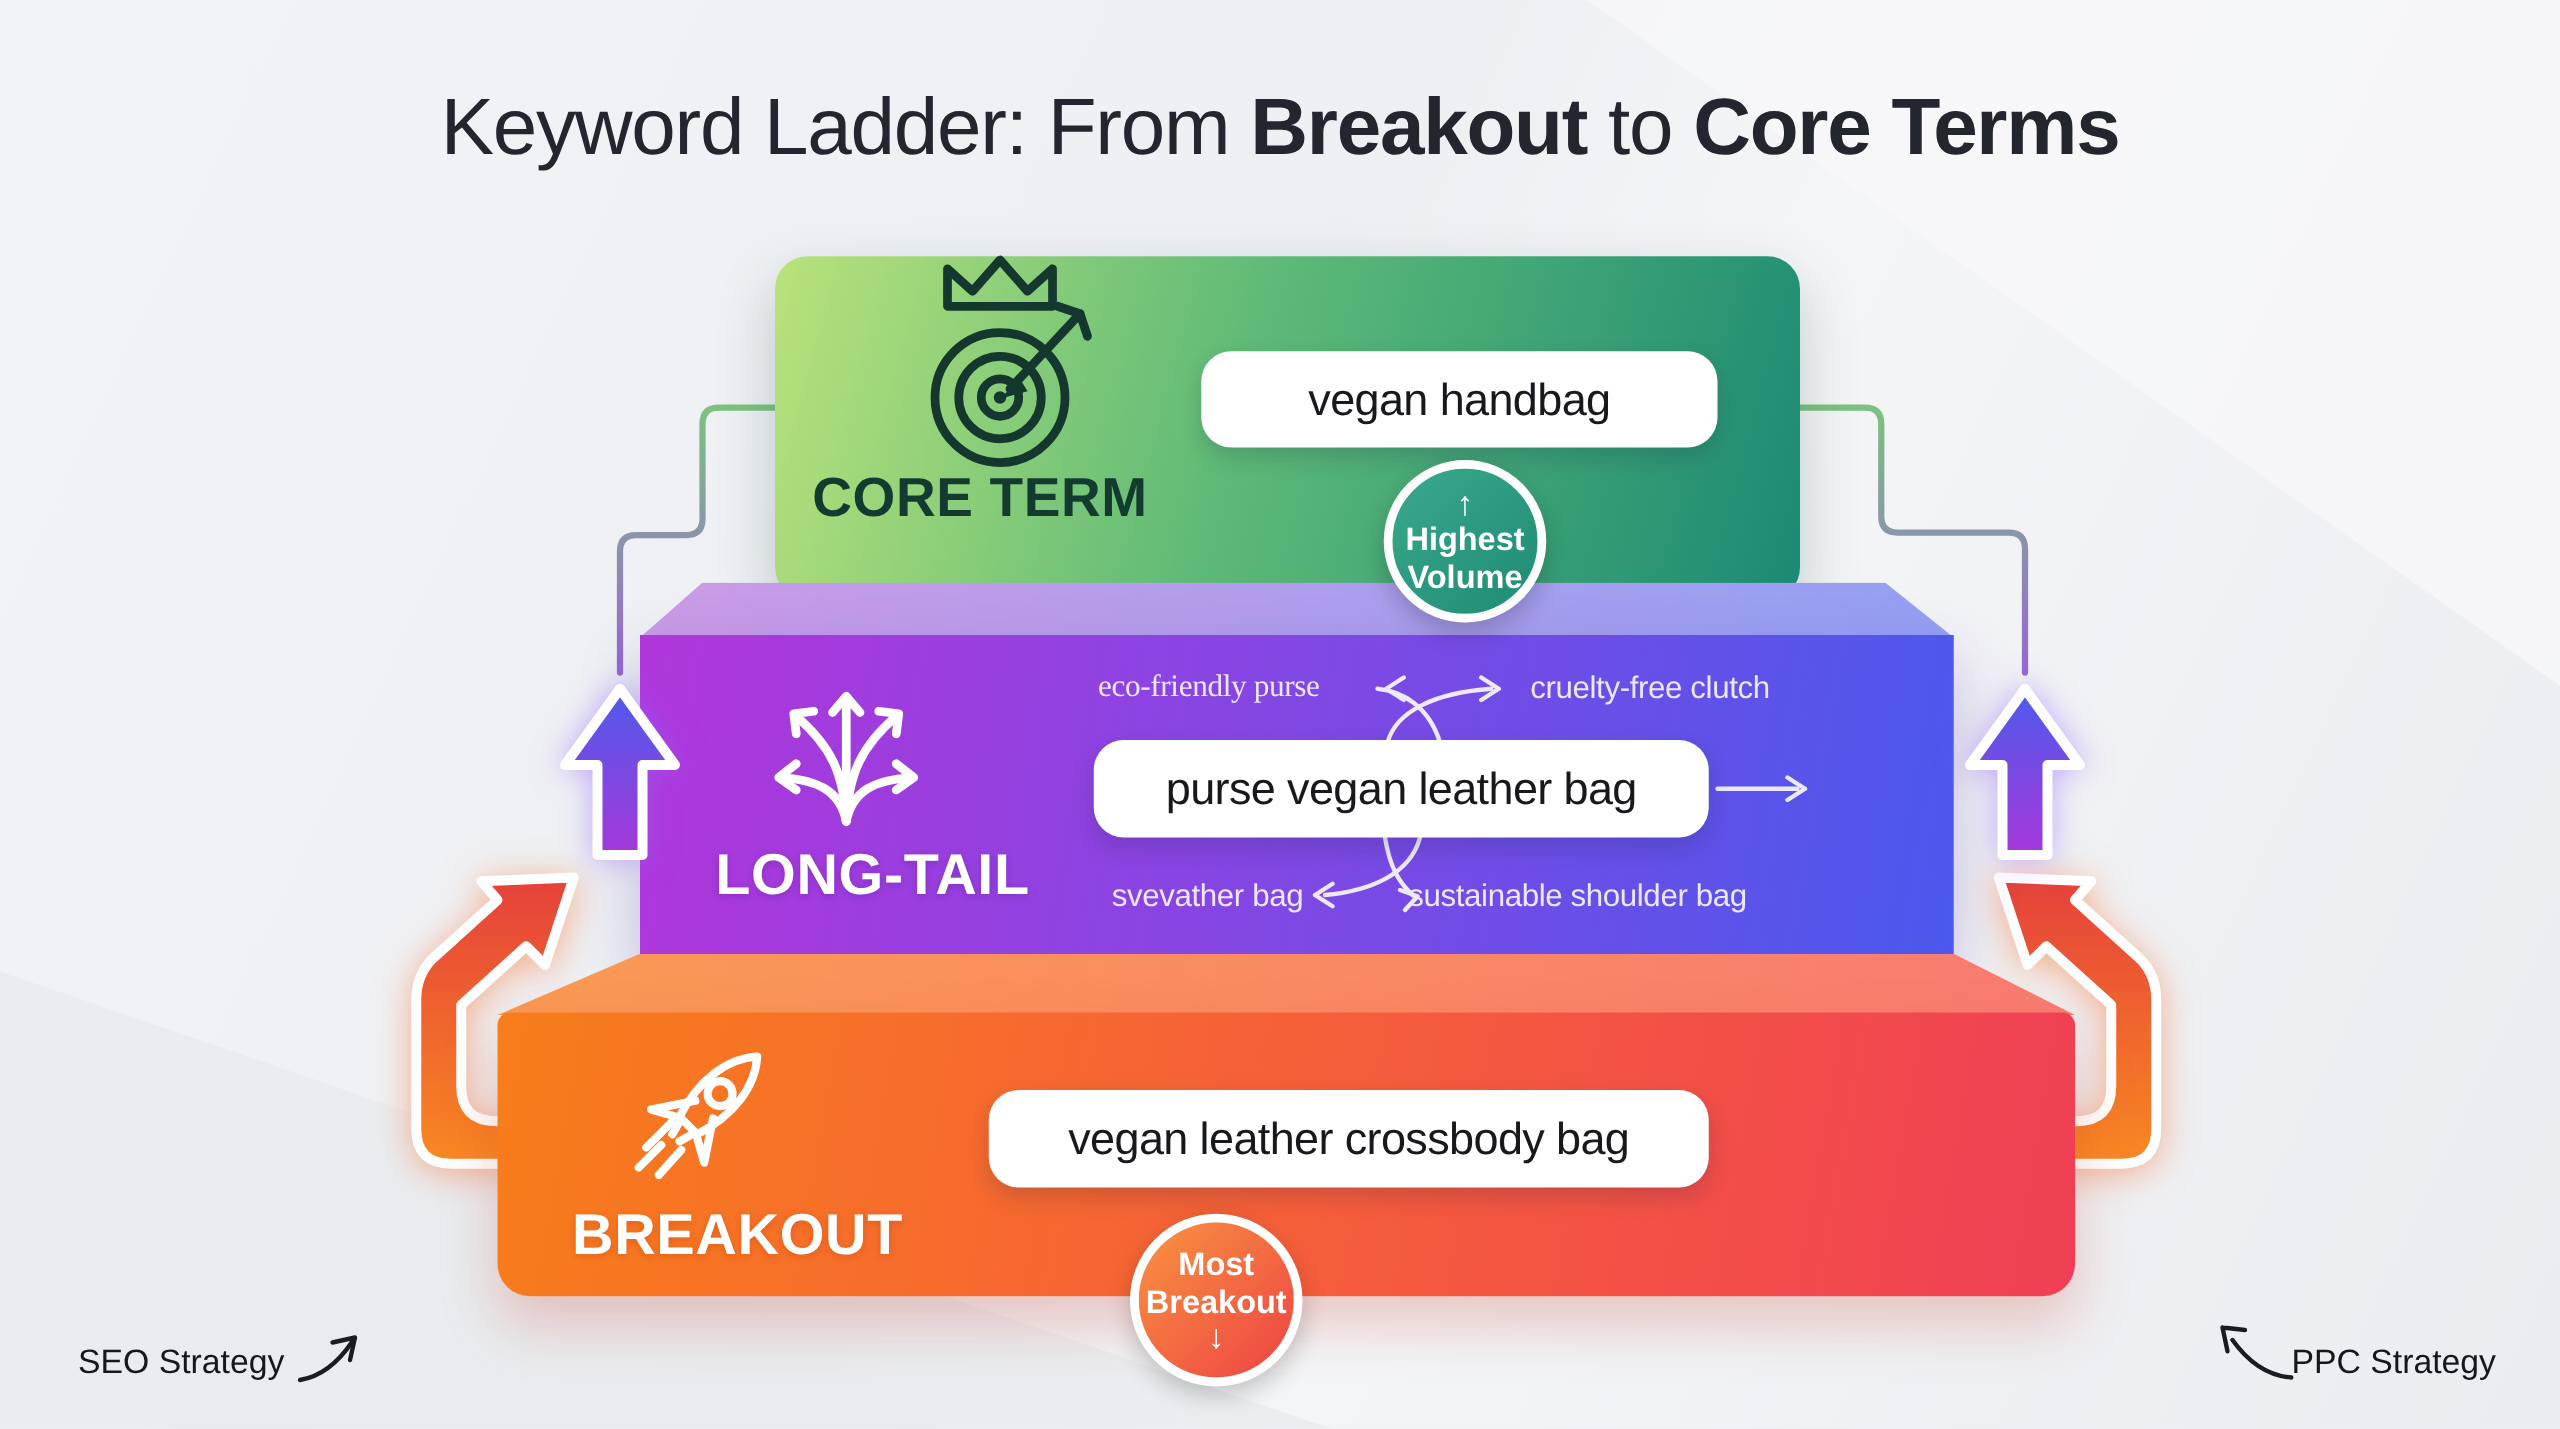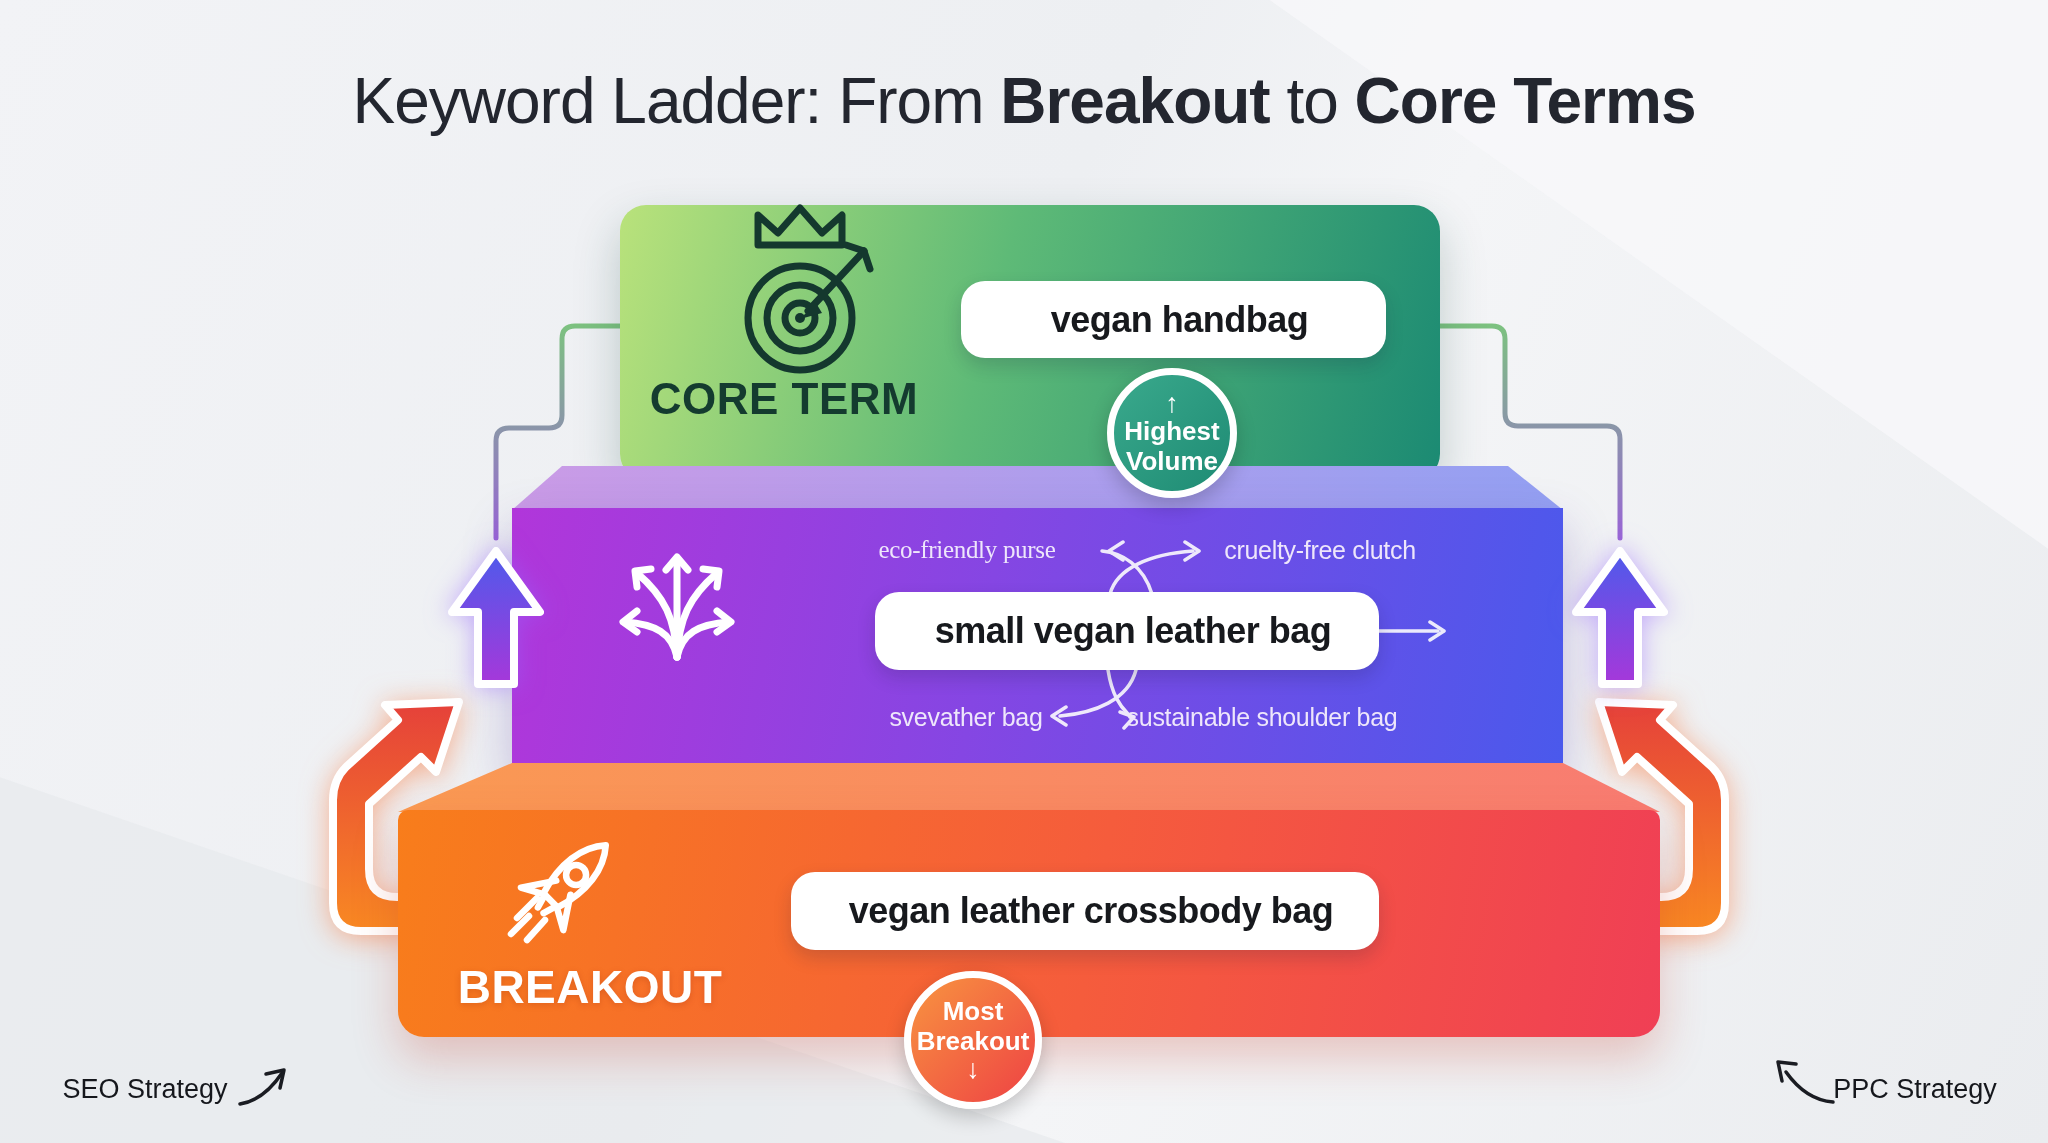--- a/index.html
+++ b/index.html
@@ -33,21 +33,21 @@
     background:linear-gradient(100deg,#f87d1b 0%,#f55c3c 55%,#f03f55 100%);
     box-shadow:0 22px 45px rgba(200,60,40,.25);}
 
   .tier-label{position:absolute;z-index:8;font-weight:800;text-align:center;letter-spacing:.5px;}
   .label-core{left:634px;top:374px;width:300px;font-size:44px;color:#143b2f;}
   .label-long{left:548px;top:672px;width:300px;font-size:46px;color:#fff;text-shadow:0 2px 6px rgba(60,20,120,.25);}
   .label-break{left:440px;top:960px;width:300px;font-size:46px;color:#fff;text-shadow:0 2px 6px rgba(150,40,10,.25);}
 
   .pill{position:absolute;z-index:8;background:#fff;border-radius:24px;
     box-shadow:0 8px 18px rgba(30,30,60,.18);display:flex;align-items:center;justify-content:center;
-    font-size:36px;font-weight:700;color:#17191d;letter-spacing:-.5px;padding-left:12px;}
+    font-size:36px;font-weight:400;color:#17191d;letter-spacing:-.5px;}
   .pill-core{left:961px;top:281px;width:413px;height:77px;}
   .pill-long{left:875px;top:592px;width:492px;height:78px;}
   .pill-break{left:791px;top:872px;width:576px;height:78px;}
 
   .badge{position:absolute;z-index:9;border-radius:50%;border:7px solid #fff;
     display:flex;flex-direction:column;align-items:center;justify-content:center;
     color:#fff;font-weight:600;font-size:26px;line-height:1.12;text-align:center;
     box-shadow:0 8px 20px rgba(0,0,0,.2);}
   .badge-hv{left:1107px;top:368px;width:116px;height:116px;
     background:linear-gradient(135deg,#3aa98c,#1e8b74);}
@@ -143,24 +143,25 @@
         <path d="M 10 8 L 30 38 L 12 28"></path>
         <path d="M -8 26 L -4 40 M 8 26 L 4 40"></path>
       </g>
       <path d="M -52 36 L -32 16"></path>
       <path d="M -58 52 L -40 34"></path>
       <path d="M -42 58 L -24 38"></path>
     </g>
   </svg>
 
   <div class="tier-label label-core">CORE TERM</div>
+  <div class="tier-label label-long">LONG-TAIL</div>
   <div class="tier-label label-break">BREAKOUT</div>
 
   <div class="pill pill-core">vegan handbag</div>
-  <div class="pill pill-long">small vegan leather bag</div>
+  <div class="pill pill-long">purse vegan leather bag</div>
   <div class="pill pill-break">vegan leather crossbody bag</div>
 
   <div class="satellite sat-eco">eco-friendly purse</div>
   <div class="satellite sat-cruel">cruelty-free clutch</div>
   <div class="satellite sat-svev">svevather bag</div>
   <div class="satellite sat-sust">sustainable shoulder bag</div>
 
   <div class="badge badge-hv">
     <div class="b-arrow">↑</div>
     <div>Highest</div>

